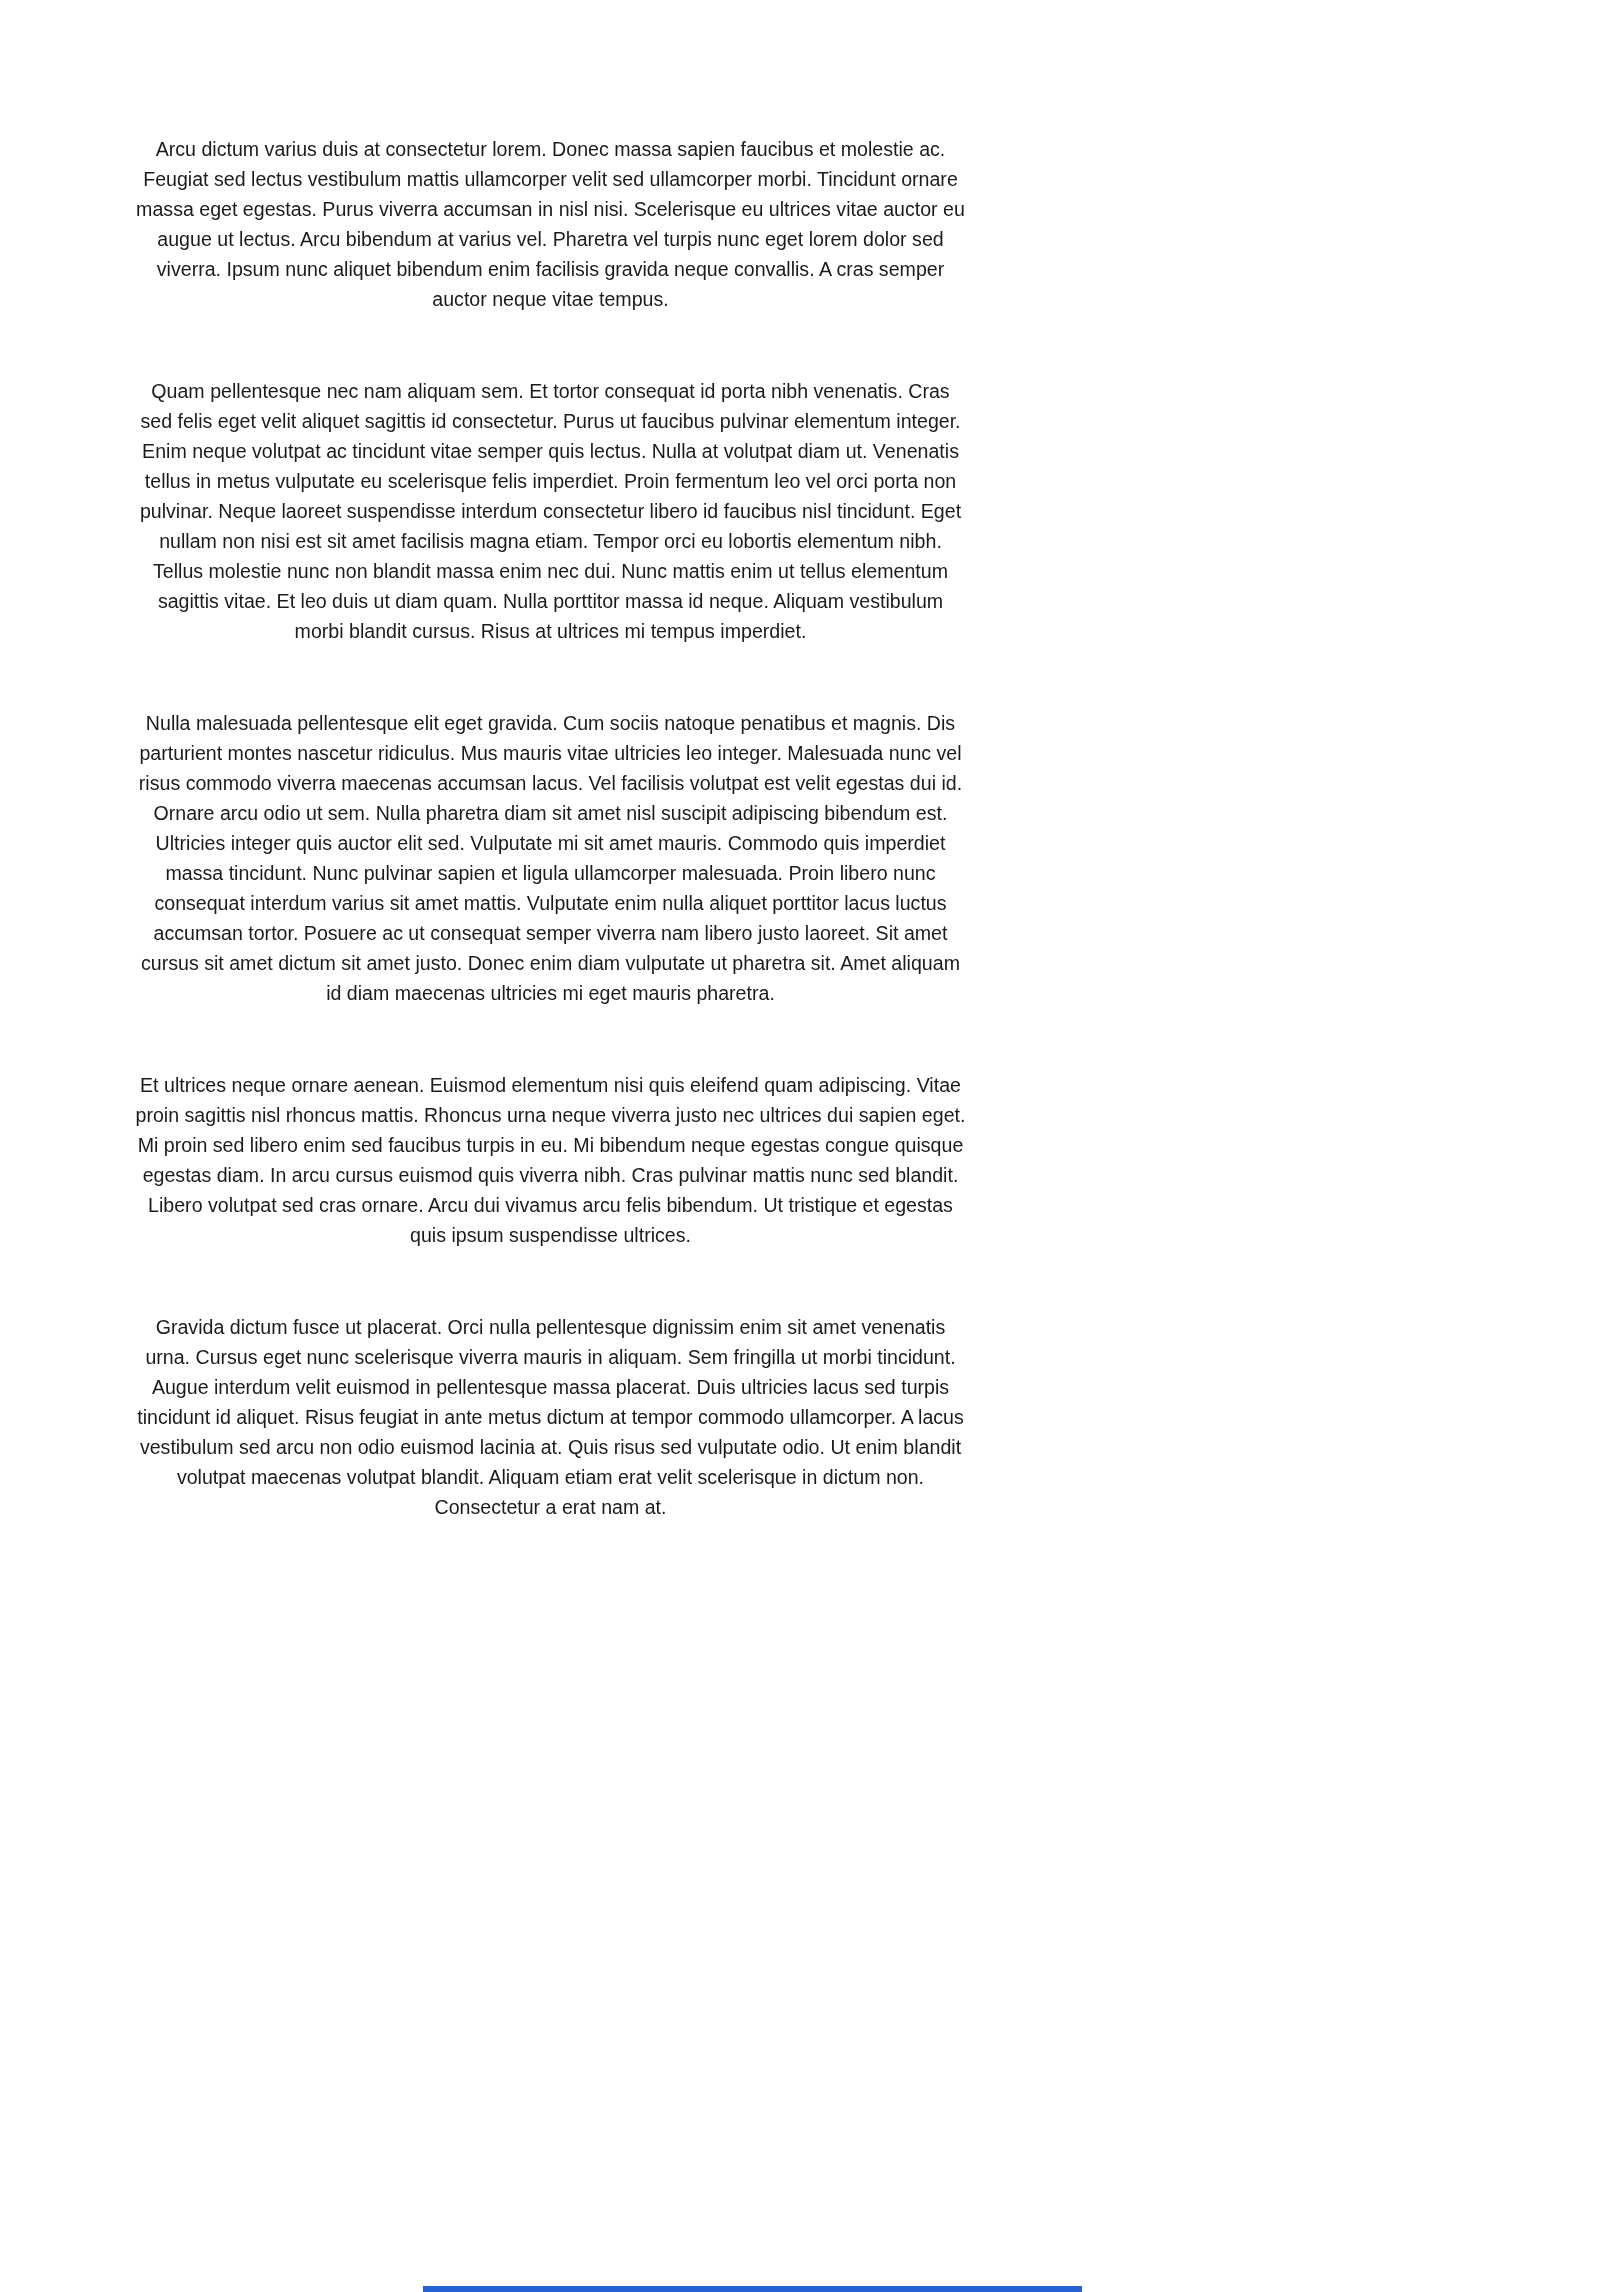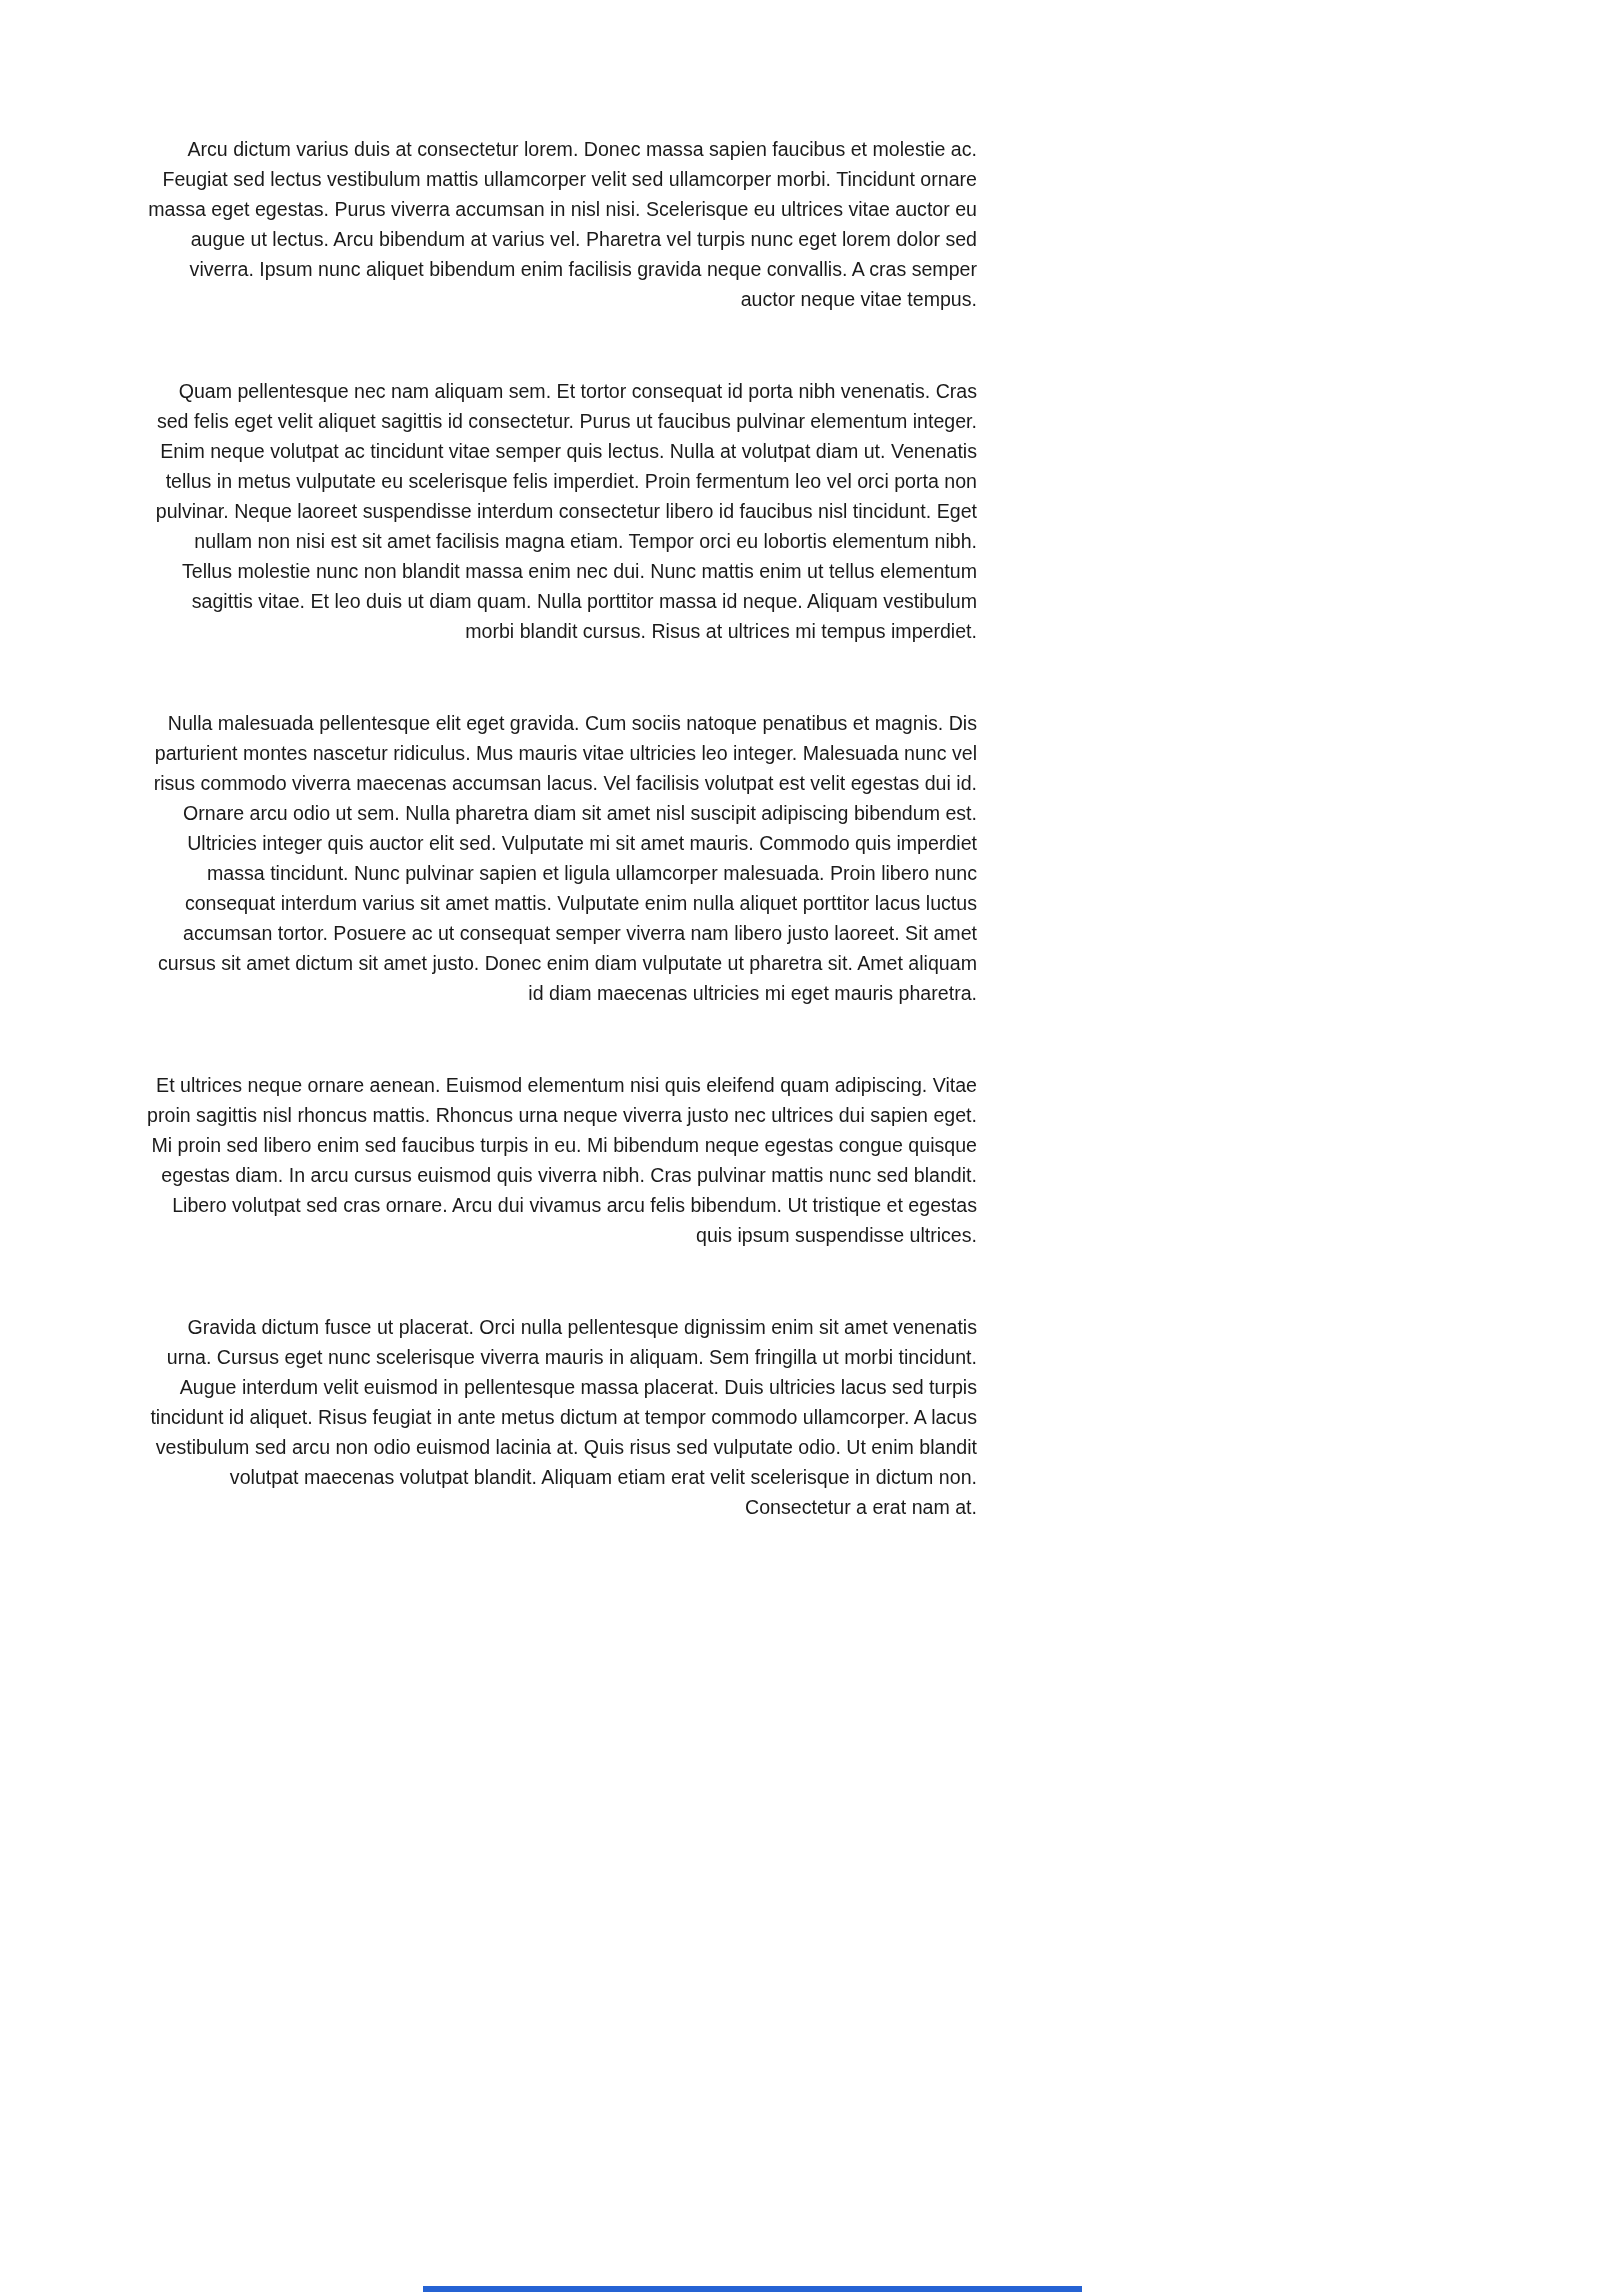--- a/index.html
+++ b/index.html
@@ -11,26 +11,26 @@
     position: relative;
     width: 1621px;
     height: 2293px;
     background: #ffffff;
     overflow: hidden;
     font-family: "Liberation Sans", sans-serif;
   }
   .text-block {
     position: absolute;
     top: 134px;
-    left: 146px;
+    left: 135px;
     width: 831px;
     color: #1b1b1b;
     font-size: 19.6px;
     line-height: 30px;
-    text-align: right;
+    text-align: center;
   }
   .text-block p {
     margin: 0 0 62px 0;
     padding: 0;
   }
   .bottom-bar {
     position: absolute;
     left: 423px;
     bottom: 0;
     width: 659px;

